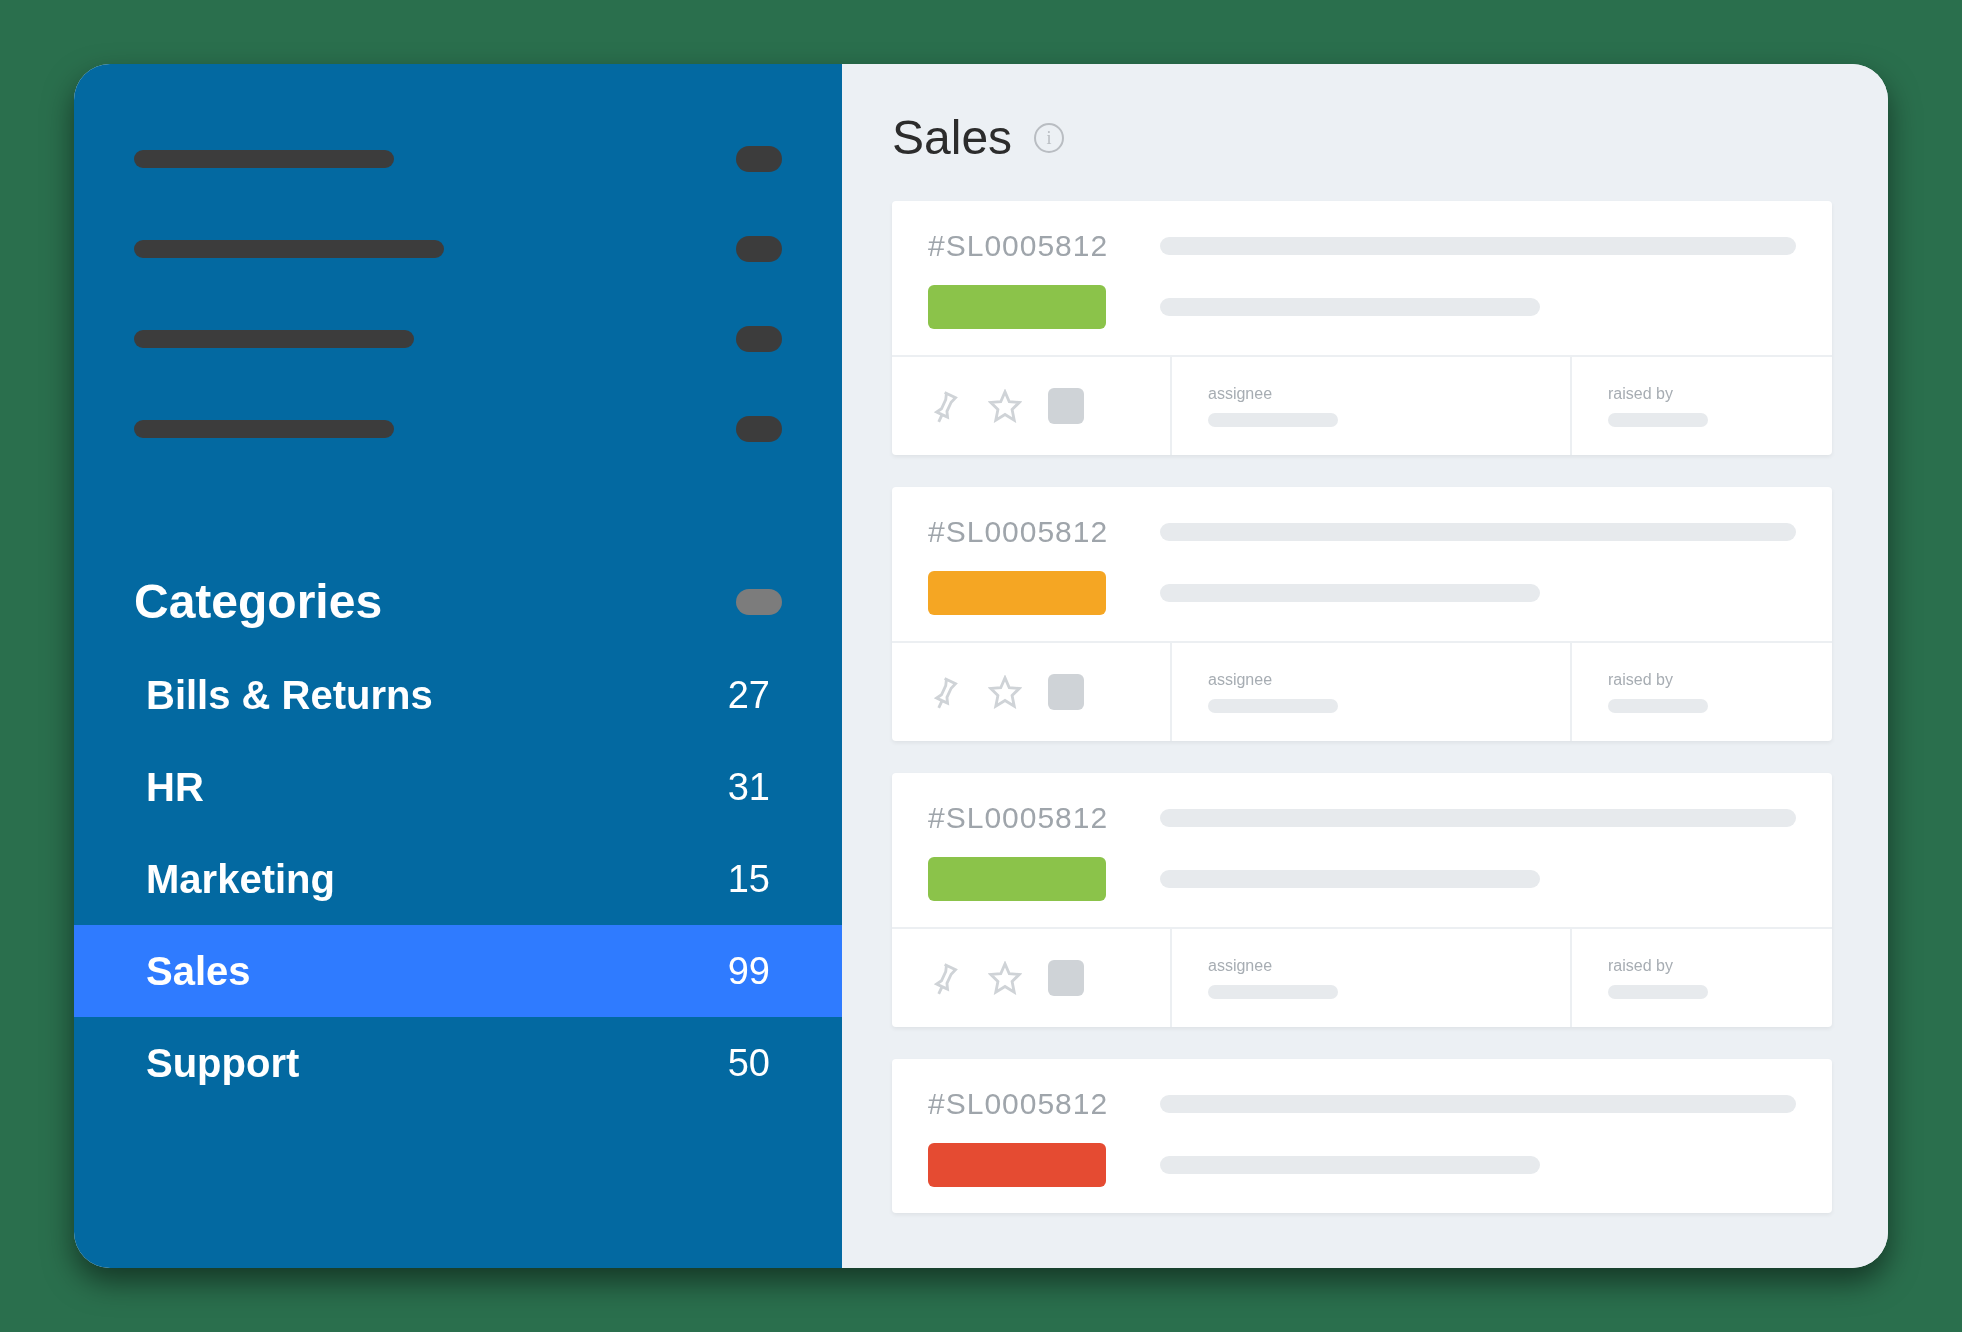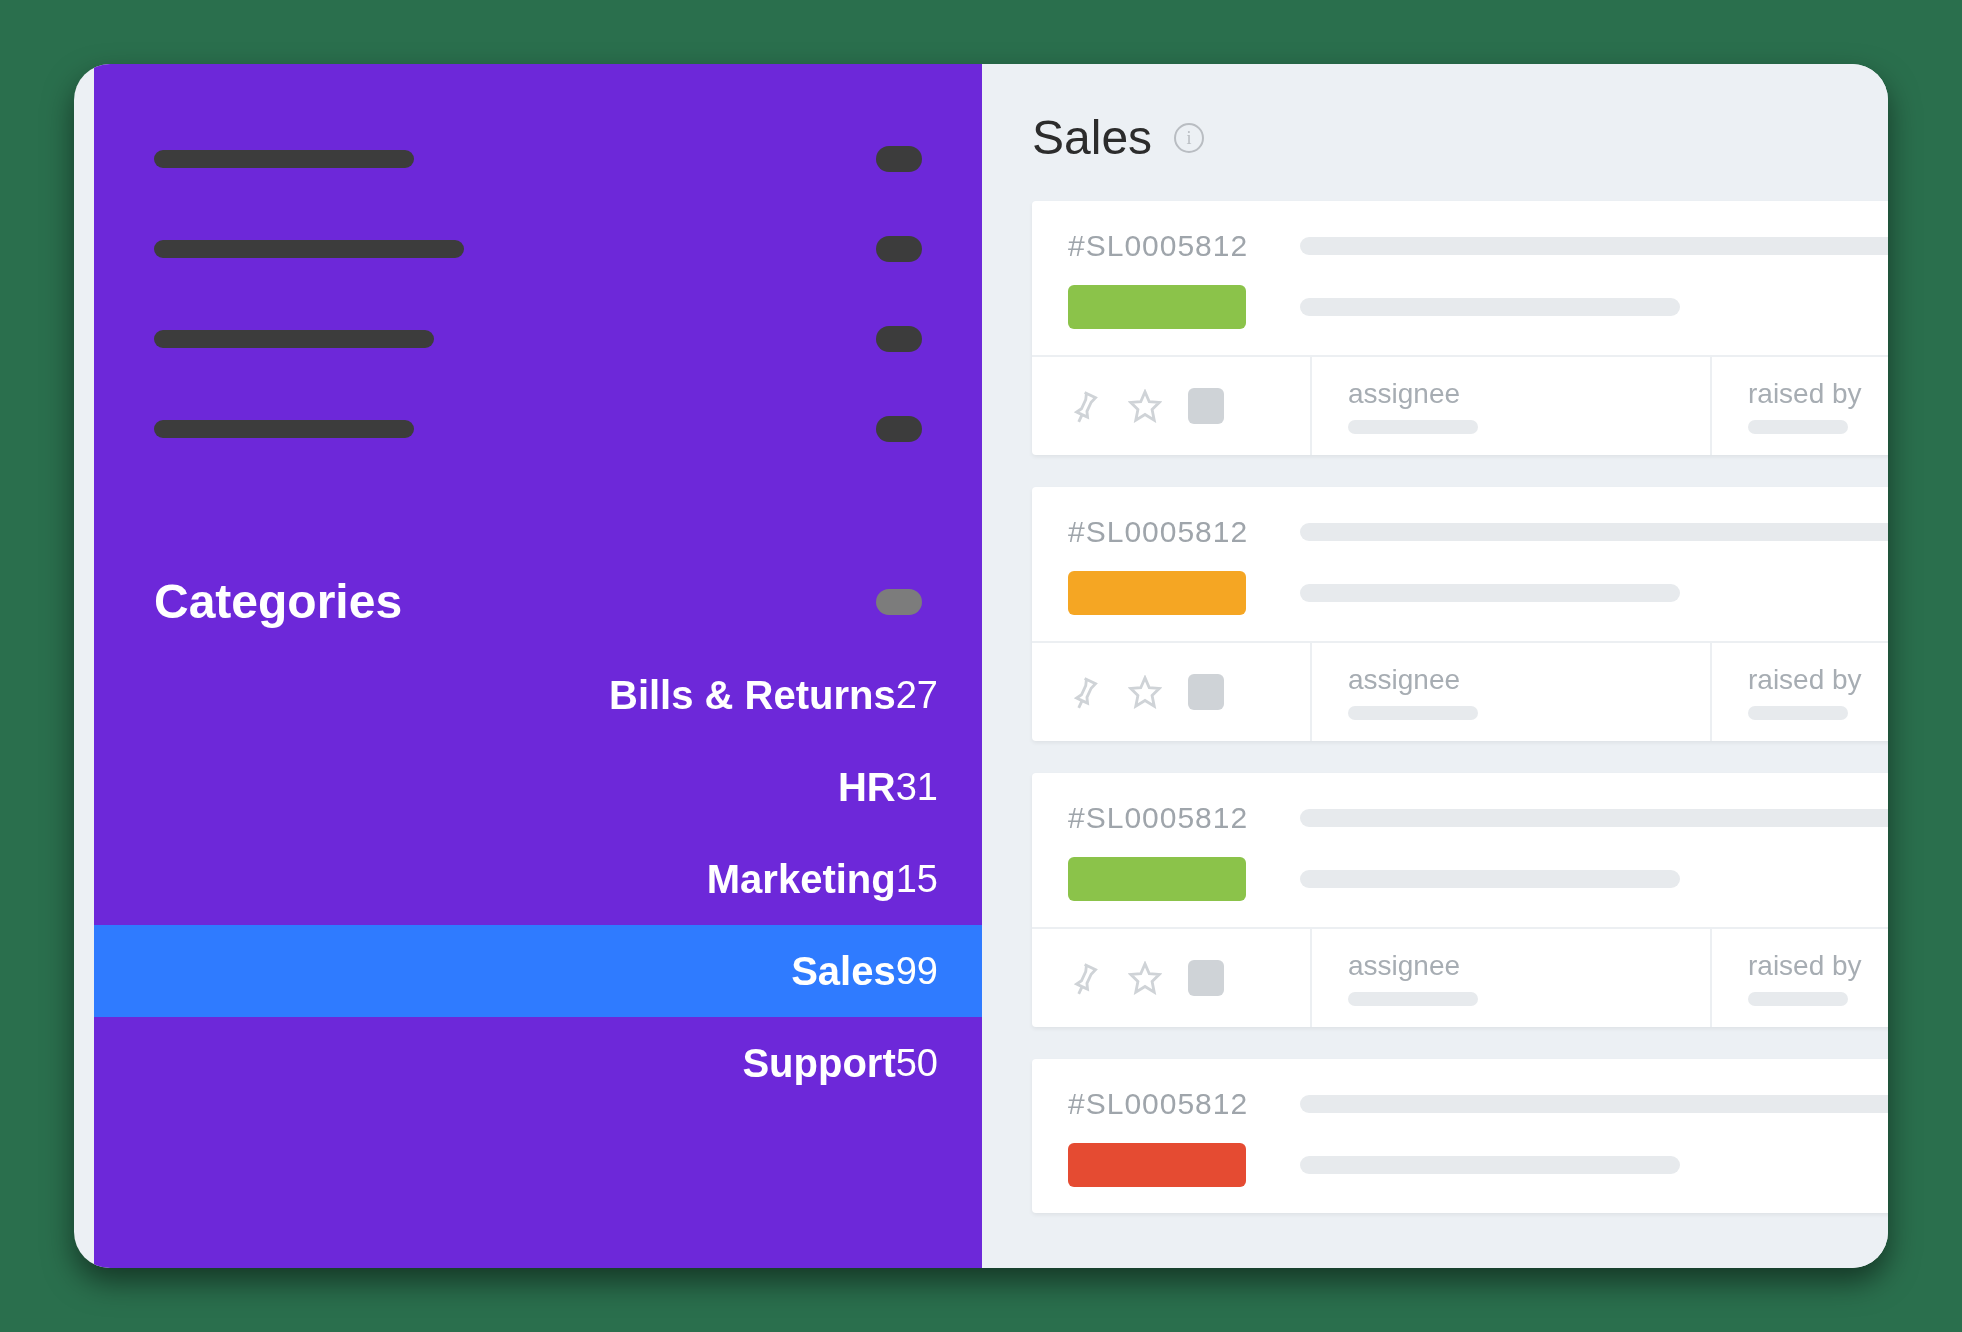--- a/index.html
+++ b/index.html
@@ -18,27 +18,26 @@
     width: 1814px;
     height: 1204px;
     border-radius: 36px;
     overflow: hidden;
     box-shadow: 0 14px 30px rgba(0,0,0,0.5);
     display: flex;
     background: #ecf0f4;
   }
   
   .sidebar {
-    width: 888px;
-    background: #6d28d9;
+    width: 768px;
+    background: #0369a1;
     color: #fff;
     padding-top: 50px;
     display: flex;
     flex-direction: column;
-    margin-left: 20px;
   }
   .sb-placeholder-group {
     padding: 0 60px 40px 60px;
   }
   .sb-row {
     display: flex;
     align-items: center;
     justify-content: space-between;
     height: 90px;
   }
@@ -70,22 +69,22 @@
   }
   .sb-section-pill {
     width: 46px;
     height: 26px;
     border-radius: 14px;
     background: #7c7c7c;
   }
   .cat-item {
     display: flex;
     align-items: center;
-    justify-content: flex-end;
-    padding: 0 44px;
+    justify-content: space-between;
+    padding: 0 72px;
     height: 92px;
     font-size: 40px;
     color: #fff;
     cursor: pointer;
   }
   .cat-item .cat-label { font-weight: 600; }
   .cat-item .cat-count { font-weight: 400; font-size: 38px; }
   .cat-item.active {
     background: #2f7bff;
   }
@@ -192,21 +191,21 @@
     border-right: 2px solid #eceff2;
   }
   .cb-right {
     width: 260px;
     display: flex;
     flex-direction: column;
     justify-content: center;
     padding: 4px 36px;
   }
   .cb-label {
-    font-size: 28px;
+    font-size: 16px;
     color: #a7adb3;
     margin-bottom: 10px;
   }
   .cb-ph {
     height: 14px;
     border-radius: 7px;
     background: #e7eaed;
   }
   .cb-ph.w-a { width: 130px; }
   .cb-ph.w-b { width: 100px; }

